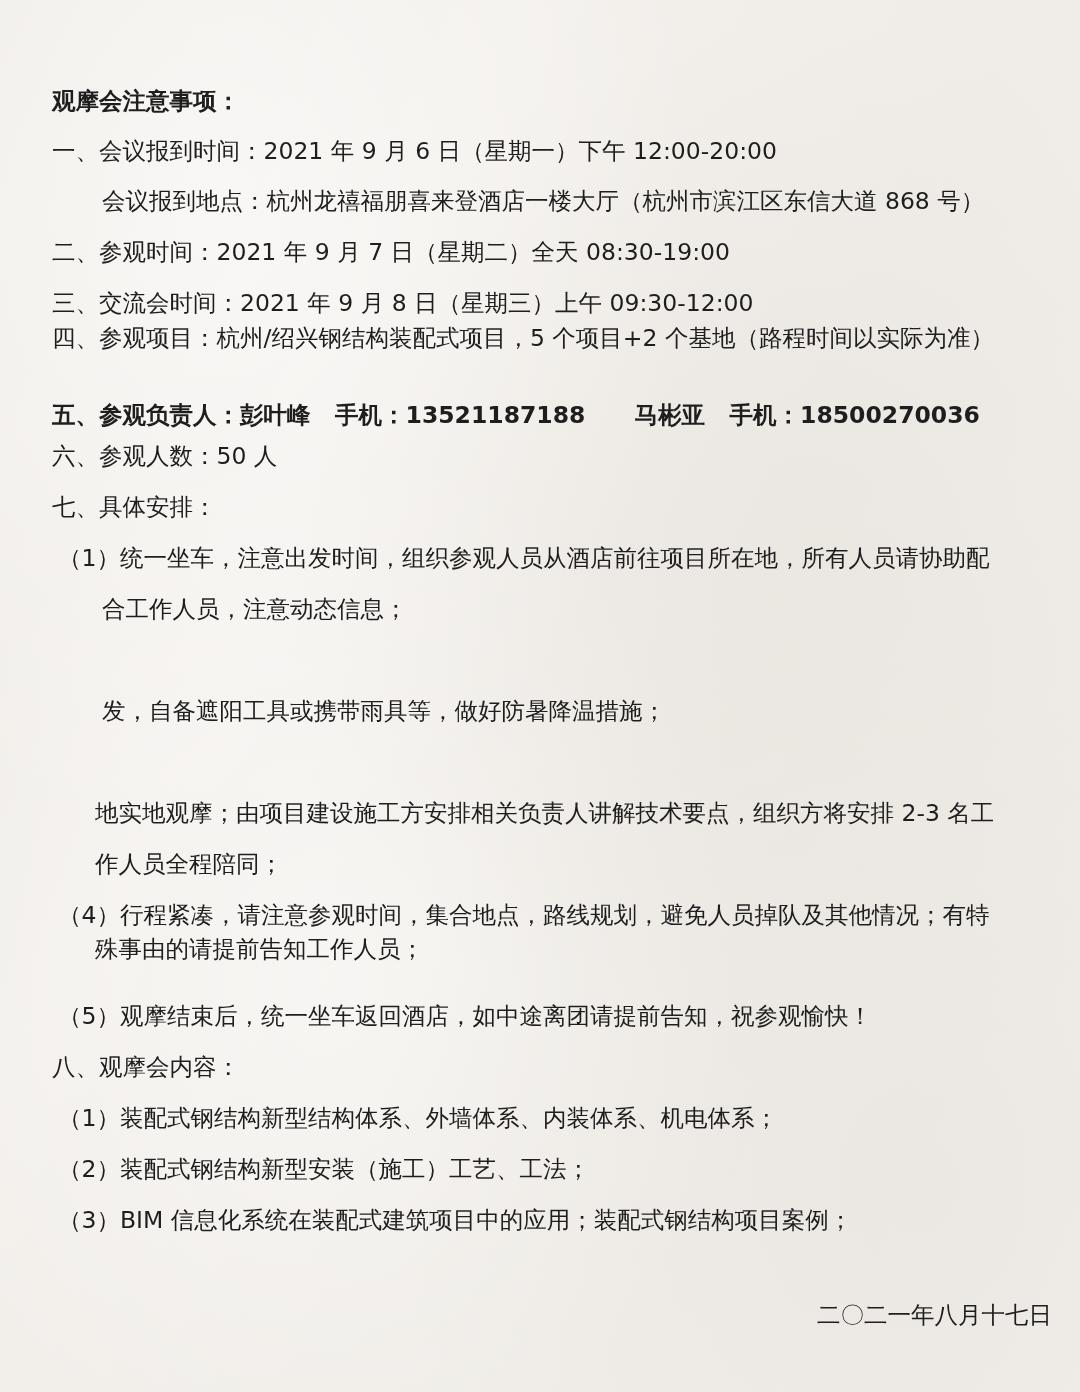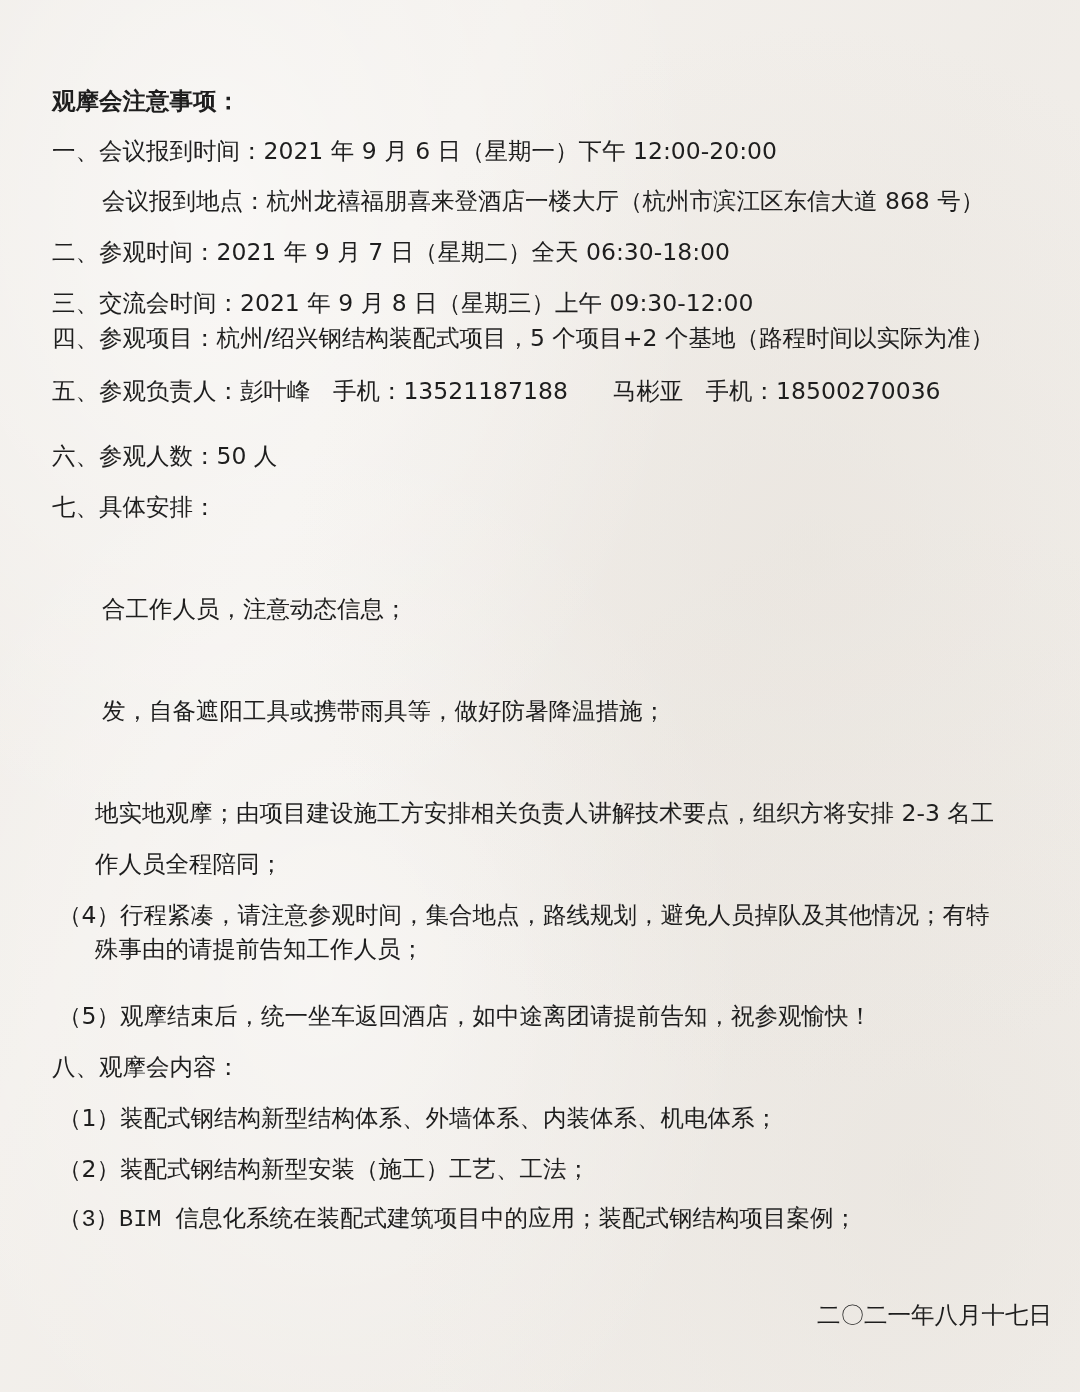--- a/index.html
+++ b/index.html
@@ -52,44 +52,45 @@
 </head>
 <body>
 
 <div class="page">
 
   <div class="line title" style="left:52px; top:86px;">观摩会注意事项：</div>
 
   <div class="line" style="left:52px; top:136px;text-align:right;">一、会议报到时间：2021 年 9 月 6 日（星期一）下午 12:00-20:00</div>
   <div class="line" style="left:102px; top:186px;">会议报到地点：杭州龙禧福朋喜来登酒店一楼大厅（杭州市滨江区东信大道 868 号）</div>
 
-  <div class="line" style="left:52px; top:237px;">二、参观时间：2021 年 9 月 7 日（星期二）全天 06:30-18:00</div>
+  <div class="line" style="left:52px; top:237px;">二、参观时间：2021 年 9 月 7 日（星期二）全天 08:30-19:00</div>
 
   <div class="line" style="left:52px; top:288px;">三、交流会时间：2021 年 9 月 8 日（星期三）上午  09:30-12:00</div>
 
   <div class="line" style="left:52px; top:323px;">四、参观项目：杭州/绍兴钢结构装配式项目，5 个项目+2 个基地（路程时间以实际为准）</div>
 
-  <div class="line" style="left:52px; top:376px; white-space:pre;">五、参观负责人：彭叶峰   手机：13521187188      马彬亚   手机：18500270036</div>
+  <div class="line" style="left:52px; top:400px; white-space:pre;font-weight:bold;">五、参观负责人：彭叶峰   手机：13521187188      马彬亚   手机：18500270036</div>
 
   <div class="line" style="left:52px; top:441px;text-align:center;">六、参观人数：50 人</div>
 
   <div class="line" style="left:52px; top:492px;">七、具体安排：</div>
 
+  <div class="line" style="left:58px; top:543px;">（1）统一坐车，注意出发时间，组织参观人员从酒店前往项目所在地，所有人员请协助配</div>
   <div class="line" style="left:102px; top:594px;">合工作人员，注意动态信息；</div>
 
   <div class="line" style="left:102px; top:696px;text-align:right;">发，自备遮阳工具或携带雨具等，做好防暑降温措施；</div>
 
   <div class="line" style="left:95px; top:798px;">地实地观摩；由项目建设施工方安排相关负责人讲解技术要点，组织方将安排 2-3 名工</div>
   <div class="line" style="left:95px; top:849px;">作人员全程陪同；</div>
 
   <div class="line" style="left:58px; top:900px;">（4）行程紧凑，请注意参观时间，集合地点，路线规划，避免人员掉队及其他情况；有特</div>
   <div class="line" style="left:95px; top:934px;">殊事由的请提前告知工作人员；</div>
 
   <div class="line" style="left:58px; top:1001px;">（5）观摩结束后，统一坐车返回酒店，如中途离团请提前告知，祝参观愉快！</div>
 
   <div class="line" style="left:52px; top:1052px;">八、观摩会内容：</div>
   <div class="line" style="left:58px; top:1103px;">（1）装配式钢结构新型结构体系、外墙体系、内装体系、机电体系；</div>
   <div class="line" style="left:58px; top:1154px;">（2）装配式钢结构新型安装（施工）工艺、工法；</div>
-  <div class="line" style="left:58px; top:1205px;font-family:Liberation Mono, monospace;">（3）BIM 信息化系统在装配式建筑项目中的应用；装配式钢结构项目案例；</div>
+  <div class="line" style="left:58px; top:1205px;">（3）BIM 信息化系统在装配式建筑项目中的应用；装配式钢结构项目案例；</div>
 
   <div class="signature">二〇二一年八月十七日</div>
 
 </div>
 
 </body></html>

